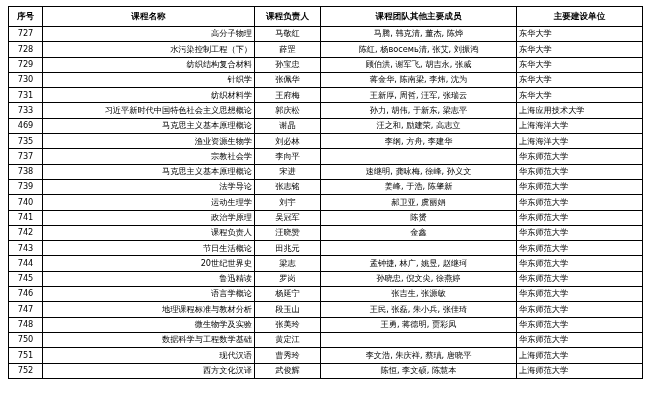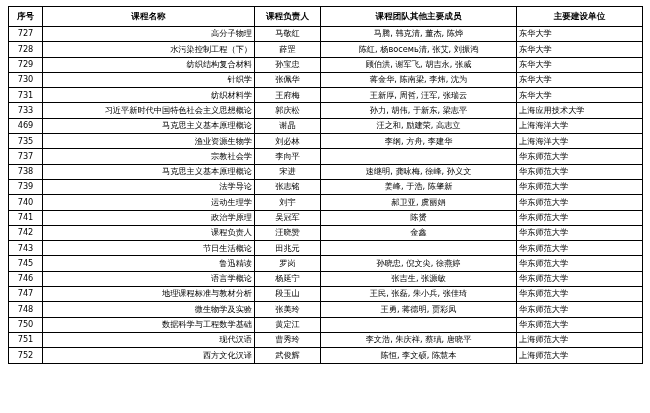--- a/index.html
+++ b/index.html
@@ -177,20 +177,27 @@
           <td class="unit">华东师范大学</td>
         </tr>
         <tr>
           <td class="no">743</td>
           <td class="name">节日生活概论</td>
           <td class="lead">田兆元</td>
           <td class="team"></td>
           <td class="unit">华东师范大学</td>
         </tr>
         <tr>
+          <td class="no">744</td>
+          <td class="name">20世纪世界史</td>
+          <td class="lead">梁志</td>
+          <td class="team">孟钟捷, 林广, 姚昱, 赵继珂</td>
+          <td class="unit">华东师范大学</td>
+        </tr>
+        <tr>
           <td class="no">745</td>
           <td class="name">鲁迅精读</td>
           <td class="lead">罗岗</td>
           <td class="team">孙晓忠, 倪文尖, 徐燕婷</td>
           <td class="unit">华东师范大学</td>
         </tr>
         <tr>
           <td class="no">746</td>
           <td class="name">语言学概论</td>
           <td class="lead">杨延宁</td>

